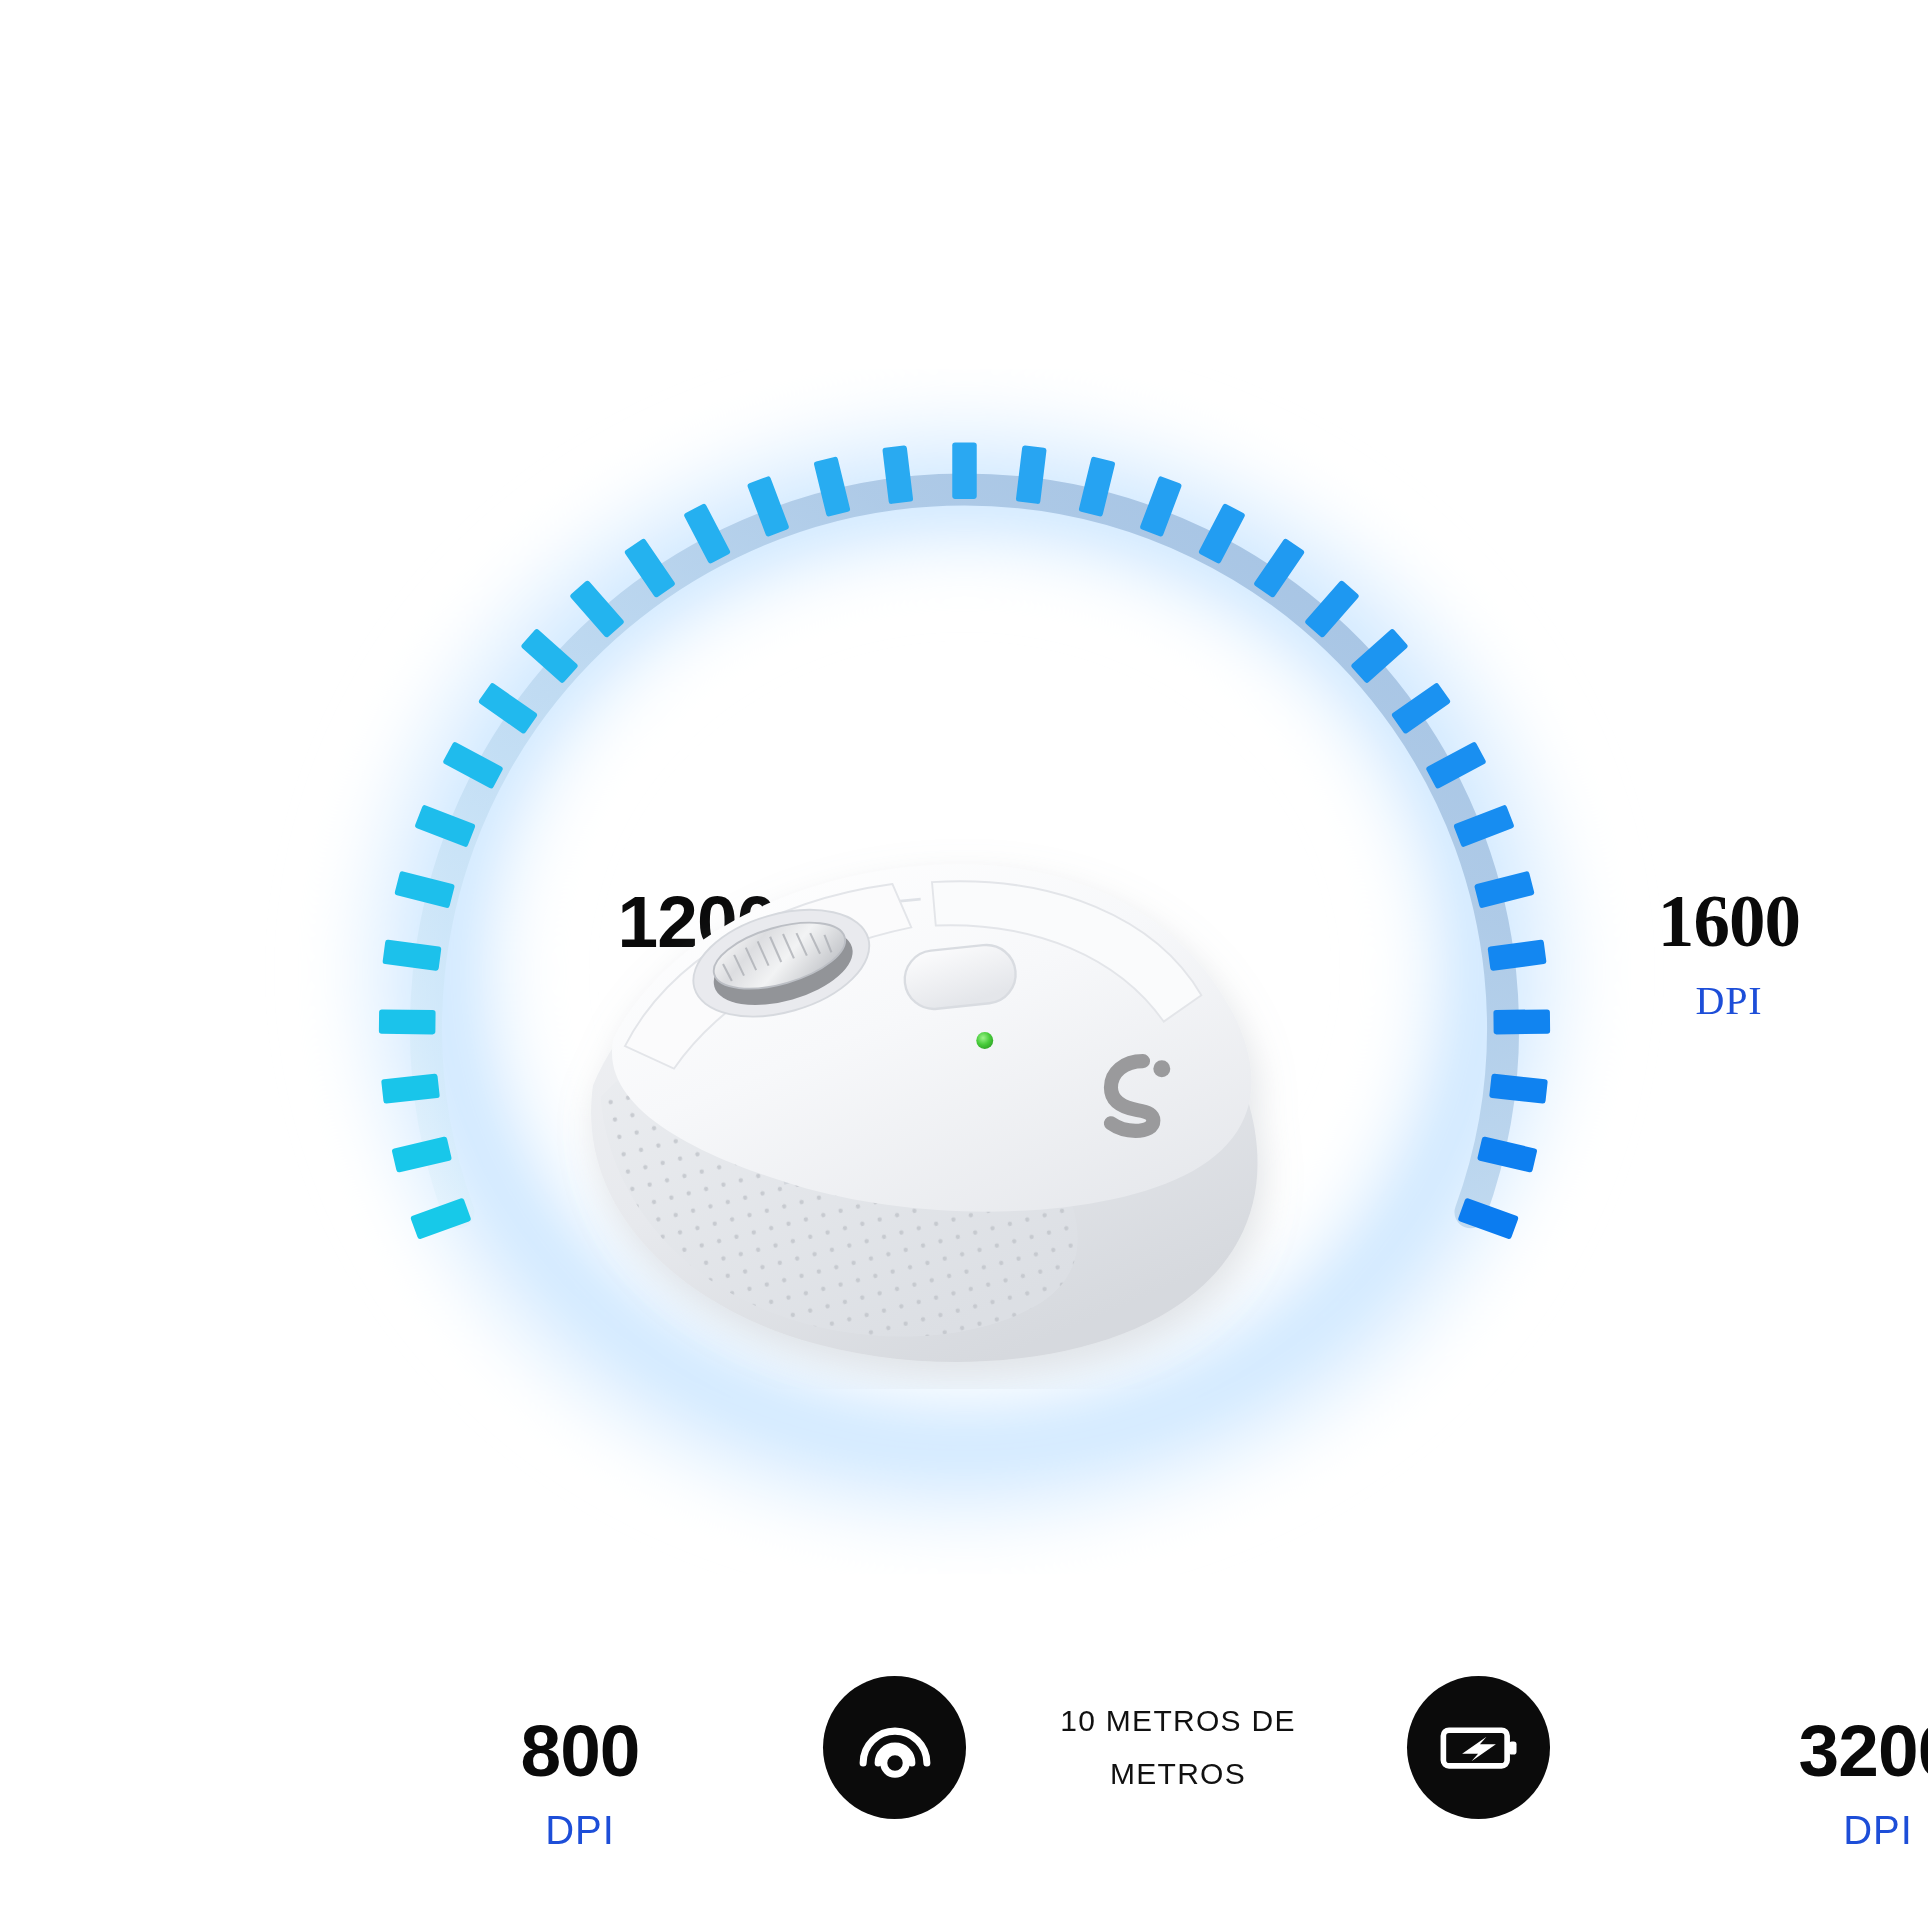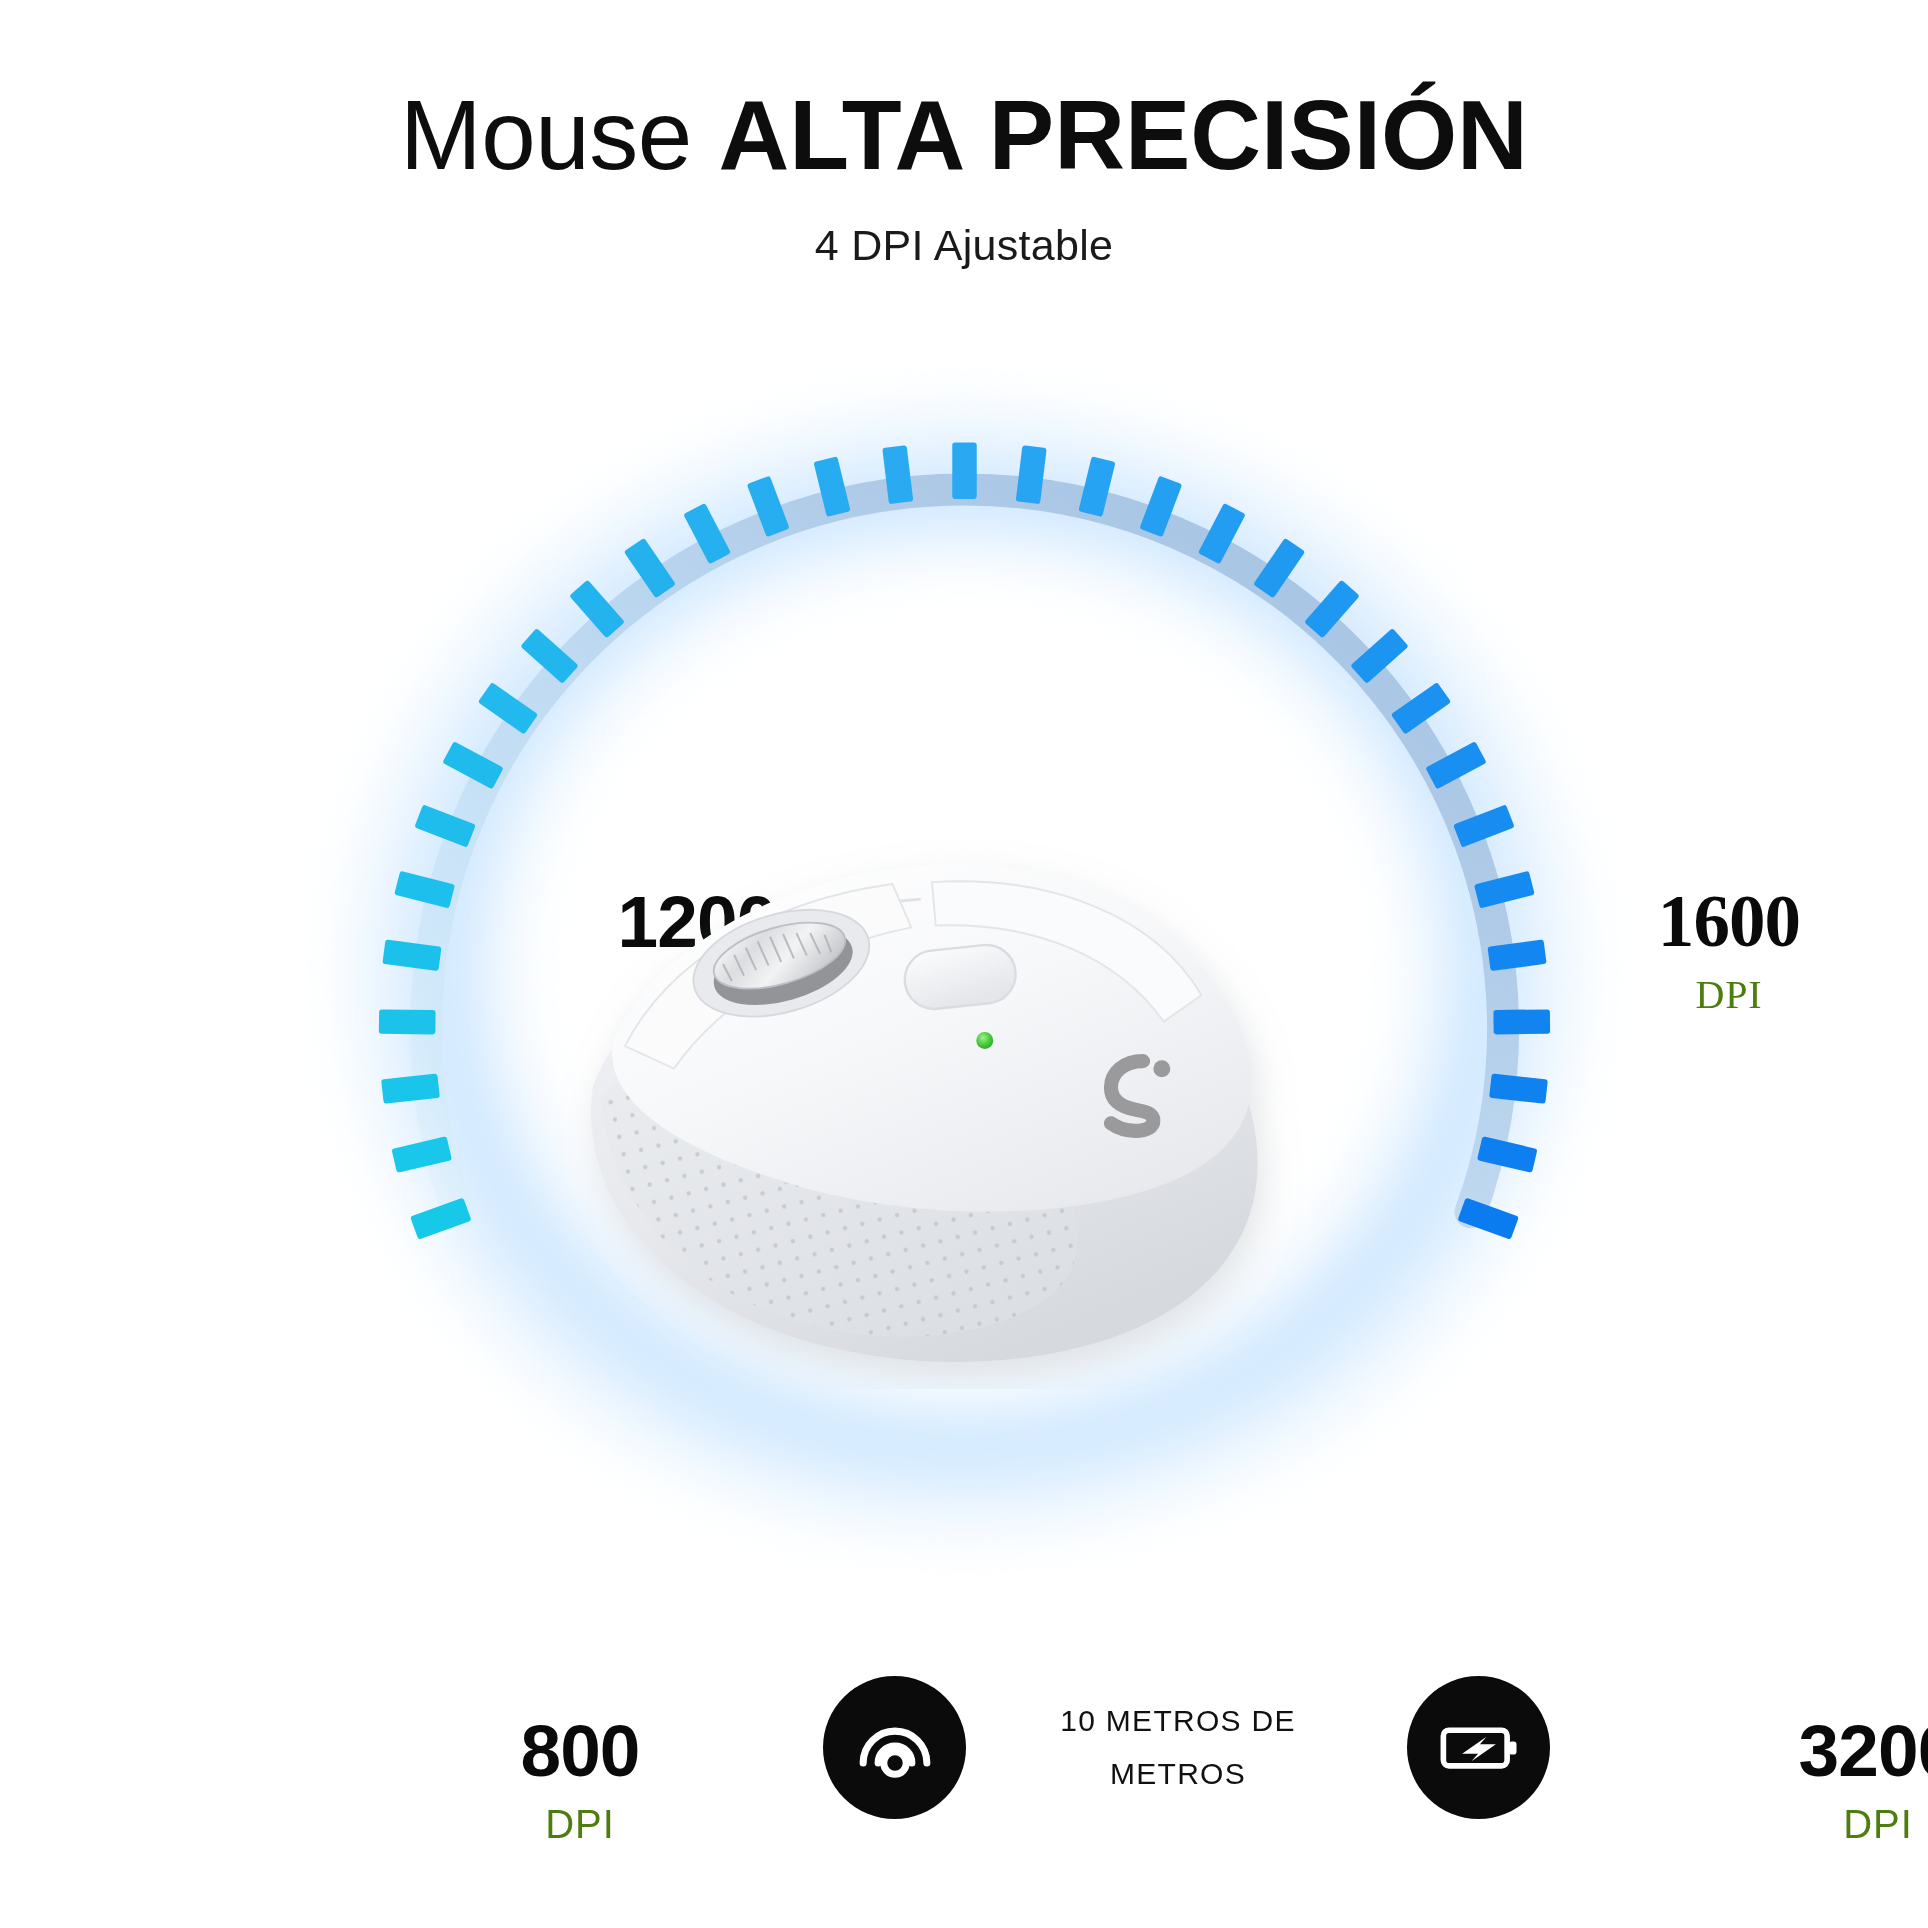--- a/index.html
+++ b/index.html
@@ -42,21 +42,21 @@
     width:1431px; height:1205px;
   }
   .gauge-svg{position:absolute;left:0;top:0;width:1431px;height:1205px;}
 
   
   .dpi{position:absolute;text-align:center;}
   .dpi .val{
     font-size:73px;font-weight:700;color:#0a0a0a;line-height:1;letter-spacing:-0.9px;
   }
   .dpi .unit{
-    font-size:40px;font-weight:400;color:#4d7c0f;line-height:1;margin-top:17px;letter-spacing:0.9px;
+    font-size:40px;font-weight:400;color:#1d4ed8;line-height:1;margin-top:23px;letter-spacing:0.9px;
   }
   .dpi-1200{left:316px;  top:516px; width:264px;}
   .dpi-1600{left:1348px; top:516px; width:264px;font-family:Liberation Serif, serif;}
   .dpi-800 {left:218px;  top:1345px;width:226px;text-align:center;}
   .dpi-3200{left:1488px; top:1345px;width:282px;}
 
   
   .mouse-wrap{
     position:absolute;
     left:527px; top:786px;
@@ -96,24 +96,20 @@
     text-align:center;
     flex:1;
   }
   .feat-text div{white-space:nowrap;}
 </style>
 </head>
 <body>
 
 <div class="stage">
 
-  <div class="header">
-    <h1 class="title"><span class="t-light">Mouse </span><span class="t-strong">ALTA PRECISIÓN</span></h1>
-    <p class="subtitle">4 DPI Ajustable</p>
-  </div>
 
   <div class="gauge-wrap">
     <svg class="gauge-svg" viewBox="0 0 1520 1280">
       <defs>
         <radialGradient id="glowGrad" cx="50%" cy="50%" r="50%">
           <stop offset="0%" stop-color="#ffffff" stop-opacity="0"></stop>
           <stop offset="62%" stop-color="#ffffff" stop-opacity="0"></stop>
           <stop offset="78%" stop-color="#bfe0ff" stop-opacity="0.85"></stop>
           <stop offset="90%" stop-color="#d8ecff" stop-opacity="0.45"></stop>
           <stop offset="100%" stop-color="#ffffff" stop-opacity="0"></stop>

